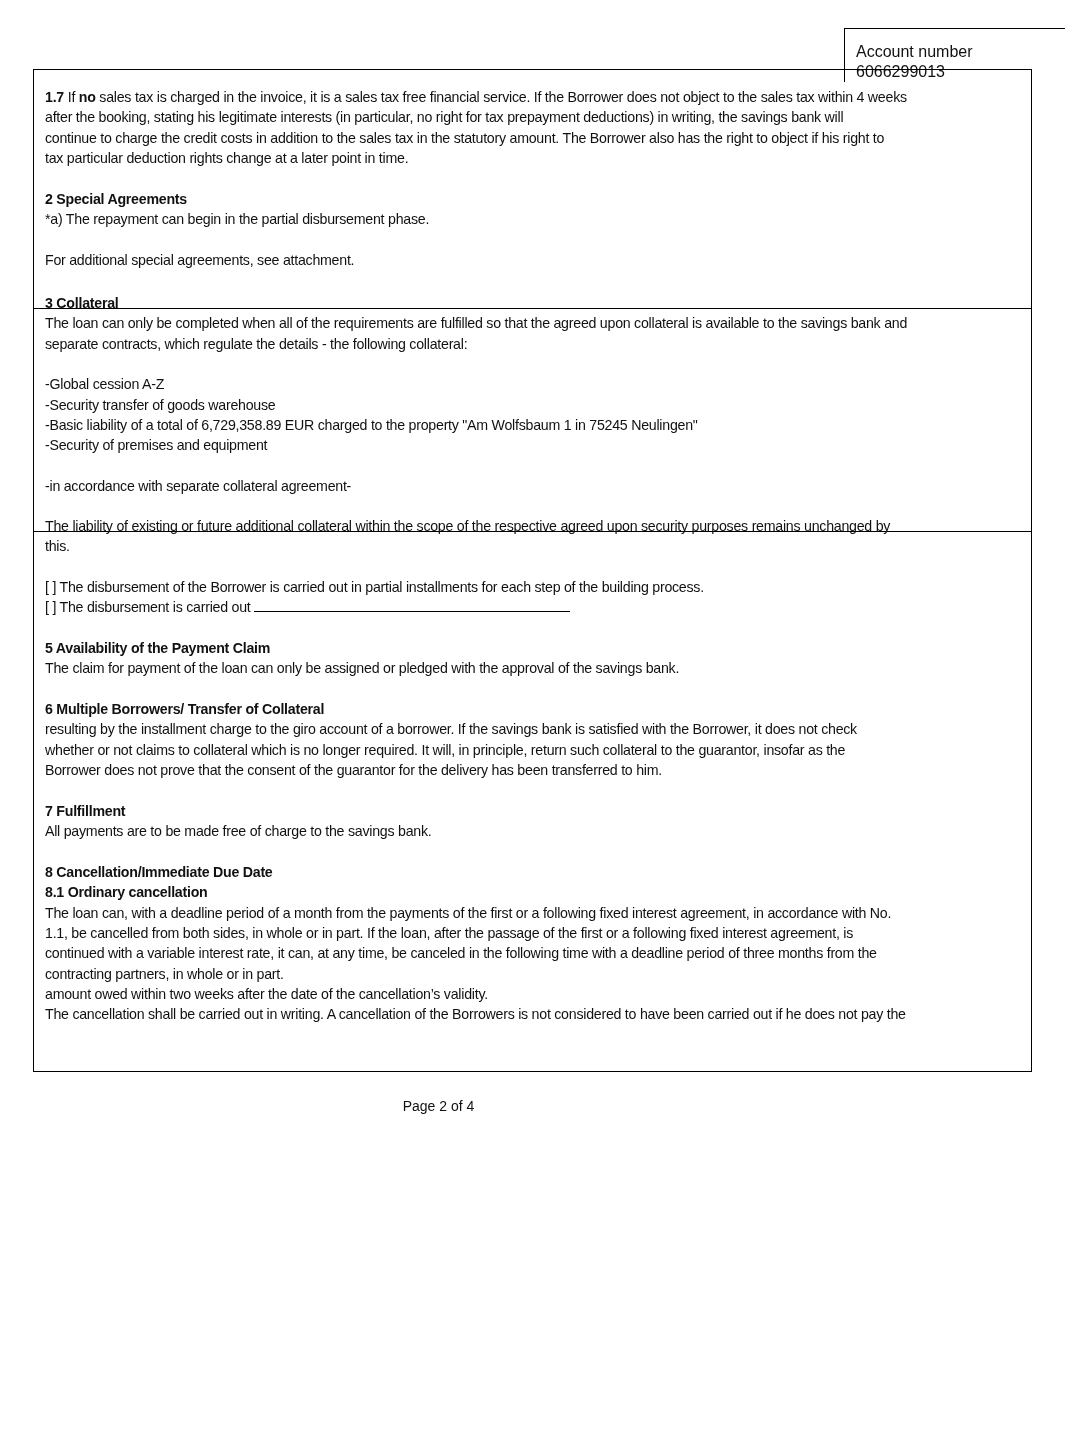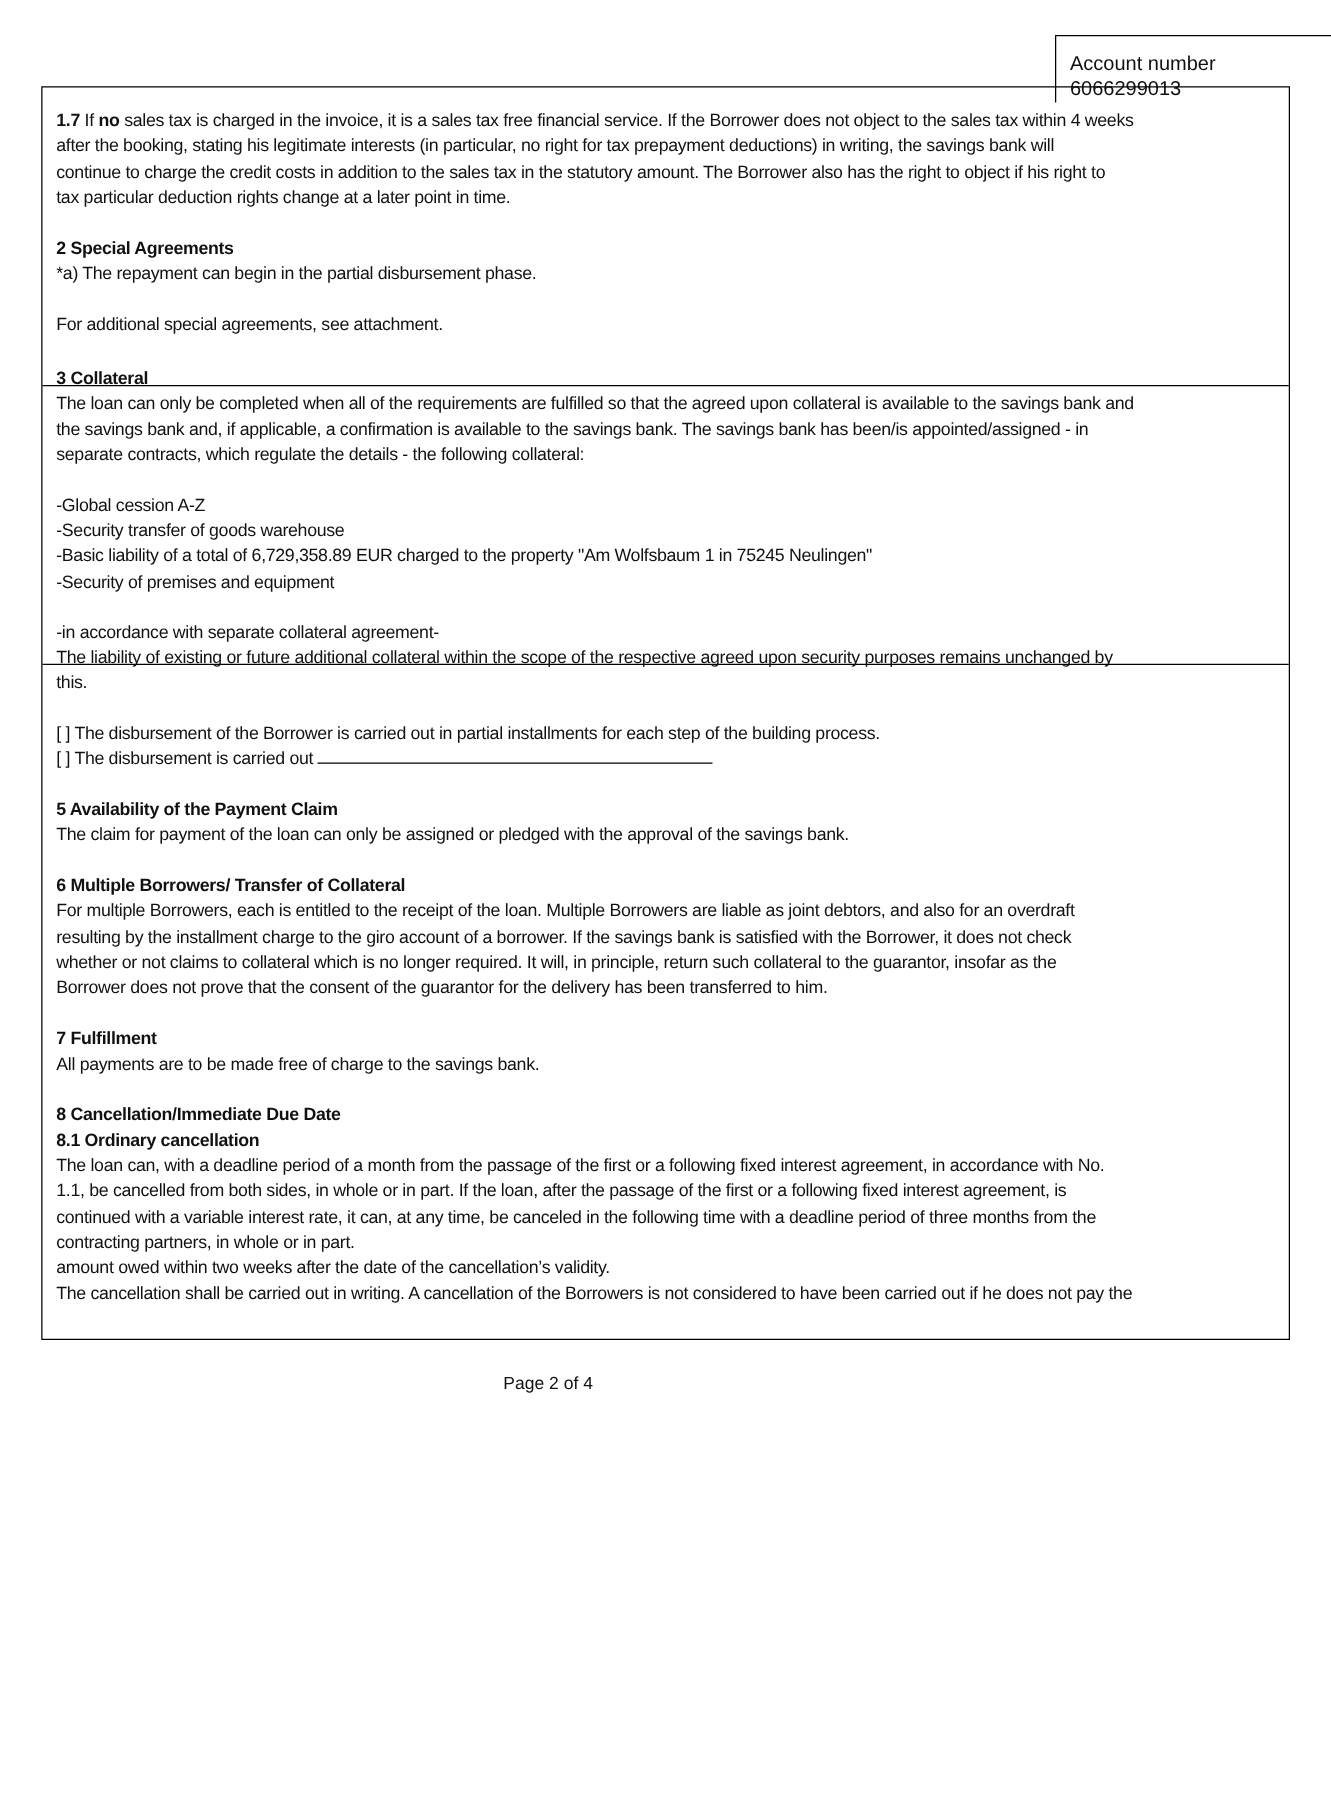--- a/index.html
+++ b/index.html
@@ -56,21 +56,20 @@
     <div class="blank"></div>
     <div class="line bold">2 Special Agreements</div>
     <div class="line">*a) The repayment can begin in the partial disbursement phase.</div>
     <div class="blank"></div>
     <div class="line">For additional special agreements, see attachment.</div>
   </div>
 
   <div class="section sec2">
     <div class="line bold">3 Collateral</div>
     <div class="line">The loan can only be completed when all of the requirements are fulfilled so that the agreed upon collateral is available to the savings bank and</div>
-    <div class="line">the savings bank and, if applicable, a confirmation is available to the savings bank. The savings bank has been/is appointed/assigned - in</div>
     <div class="line">separate contracts, which regulate the details - the following collateral:</div>
     <div class="blank"></div>
     <div class="line">-Global cession A-Z</div>
     <div class="line">-Security transfer of goods warehouse</div>
     <div class="line">-Basic liability of a total of 6,729,358.89 EUR charged to the property "Am Wolfsbaum 1 in 75245 Neulingen"</div>
     <div class="line">-Security of premises and equipment</div>
     <div class="blank"></div>
     <div class="line">-in accordance with separate collateral agreement-</div>
   </div>
 
@@ -81,33 +80,32 @@
 
     <div class="line">[  ] The disbursement of the Borrower is carried out in partial installments for each step of the building process.</div>
     <div class="line"><span>[  ] The disbursement is carried out </span><span class="underline-blank"></span></div>
     <div class="blank"></div>
 
     <div class="line bold">5 Availability of the Payment Claim</div>
     <div class="line">The claim for payment of the loan can only be assigned or pledged with the approval of the savings bank.</div>
     <div class="blank"></div>
 
     <div class="line bold">6 Multiple Borrowers/ Transfer of Collateral</div>
-    <div class="line">For multiple Borrowers, each is entitled to the receipt of the loan. Multiple Borrowers are liable as joint debtors, and also for an overdraft</div>
     <div class="line">resulting by the installment charge to the giro account of a borrower. If the savings bank is satisfied with the Borrower, it does not check</div>
     <div class="line">whether or not claims to collateral which is no longer required. It will, in principle, return such collateral to the guarantor, insofar as the</div>
     <div class="line">Borrower does not prove that the consent of the guarantor for the delivery has been transferred to him.</div>
     <div class="blank"></div>
 
     <div class="line bold">7 Fulfillment</div>
     <div class="line">All payments are to be made free of charge to the savings bank.</div>
     <div class="blank"></div>
 
     <div class="line bold">8 Cancellation/Immediate Due Date</div>
     <div class="line bold">8.1 Ordinary cancellation</div>
-    <div class="line">The loan can, with a deadline period of a month from the passage of the first or a following fixed interest agreement, in accordance with No.</div>
+    <div class="line">The loan can, with a deadline period of a month from the payments of the first or a following fixed interest agreement, in accordance with No.</div>
     <div class="line">1.1, be cancelled from both sides, in whole or in part. If the loan, after the passage of the first or a following fixed interest agreement, is</div>
     <div class="line">continued with a variable interest rate, it can, at any time, be canceled in the following time with a deadline period of three months from the</div>
     <div class="line">contracting partners, in whole or in part.</div>
     <div class="line">amount owed within two weeks after the date of the cancellation’s validity.</div>
     <div class="line">The cancellation shall be carried out in writing. A cancellation of the Borrowers is not considered to have been carried out if he does not pay the</div>
   </div>
 
 </div>
 
 <div class="footer">Page 2 of 4</div>

